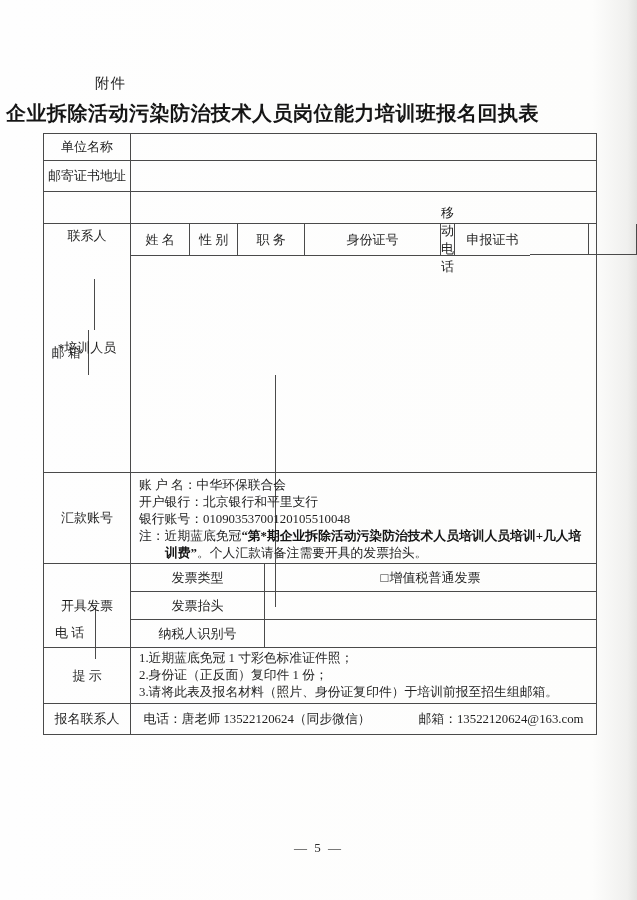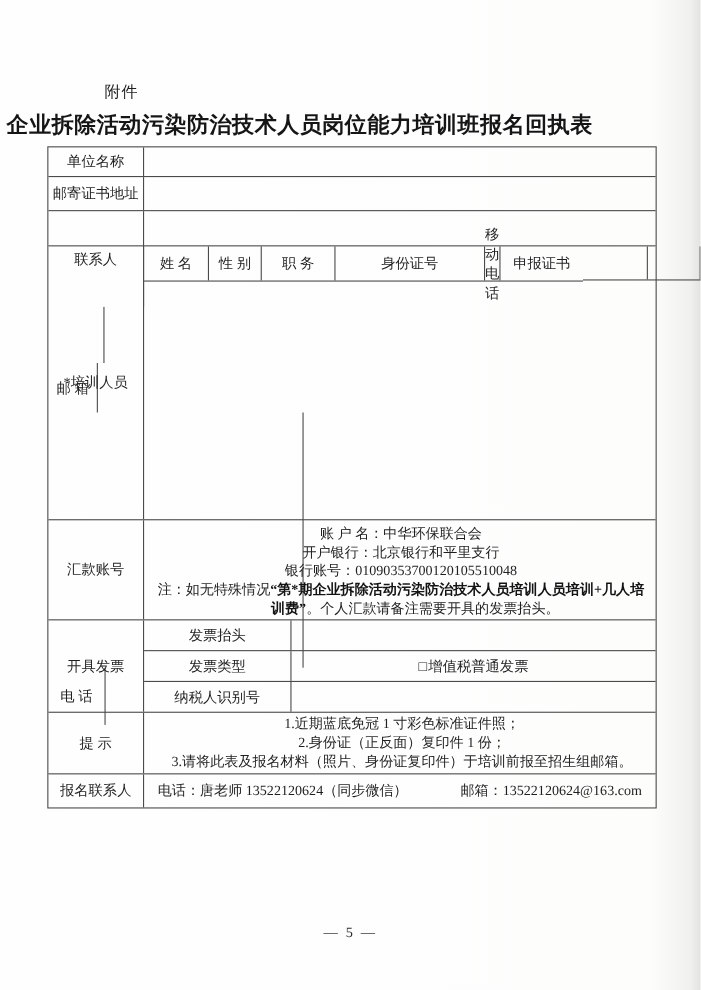--- a/index.html
+++ b/index.html
@@ -24,21 +24,21 @@
     color: #151515;
   }
   .tbl {
     position: absolute; left: 43px; top: 133px; width: 554px;
     border: 1px solid #4a4a4a;
     font-size: 13px;
   }
   .row { display: flex; border-bottom: 1px solid #4a4a4a; }
   .row:last-child { border-bottom: none; }
   .cell { border-right: 1px solid #4a4a4a; display: flex; align-items: center; min-width: 0; }
-  .cell:last-child { border-right: none; text-align: center; }
+  .cell:last-child { border-right: none; }
   .center { justify-content: center; text-align: right; }
   .flex1 { flex: 1; }
   .c-label { width: 87px; flex: 0 0 87px; padding: 0 2px; }
   .h27 { height: 27px; } .h31 { height: 31px; } .h32 { height: 32px; flex-direction: column; } .h30 { height: 30px; }
 
   
   .sec-pers { height: 249px; }
   .pers-right { flex: 1; display: flex; min-width: 0; }
   .prow { display: flex; border-bottom: 1px solid #4a4a4a; height: 31px; }
   .prow.phead { height: 32px; }
@@ -178,37 +178,37 @@
           </div>
         </div>
     </div>
 
     <div class="row sec-remit">
       <div class="cell c-label center">汇款账号</div>
       <div class="cell remit-content">
         <div>账 户 名：中华环保联合会</div>
         <div>开户银行：北京银行和平里支行</div>
         <div>银行账号：01090353700120105510048</div>
-        <div class="remit-note"><span>注：如无特殊情况</span><b>“第*期企业拆除活动污染防治技术人员培训人员培训+几人培训费”</b><span>。个人汇款请备注需要开具的发票抬头。</span></div>
+        <div class="remit-note"><span>注：近期蓝底免冠</span><b>“第*期企业拆除活动污染防治技术人员培训人员培训+几人培训费”</b><span>。个人汇款请备注需要开具的发票抬头。</span></div>
       </div>
     </div>
 
     <div class="row sec-inv">
       <div class="cell c-label center">开具发票</div>
       <div class="inv-right">
-        <div class="irow">
-          <div class="icell-label">发票抬头</div>
-          <div class="icell-value"></div>
-        </div>
         <div class="irow">
           <div class="icell-label">发票类型</div>
           <div class="icell-value">
             <span>□</span>
               <span>增值税普通发票</span>
           </div>
+        </div>
+        <div class="irow">
+          <div class="icell-label">发票抬头</div>
+          <div class="icell-value"></div>
         </div>
         <div class="irow">
           <div class="icell-label">纳税人识别号</div>
           <div class="icell-value"></div>
         </div>
       </div>
     </div>
 
     <div class="row sec-tips">
       <div class="cell c-label center">提  示</div>

